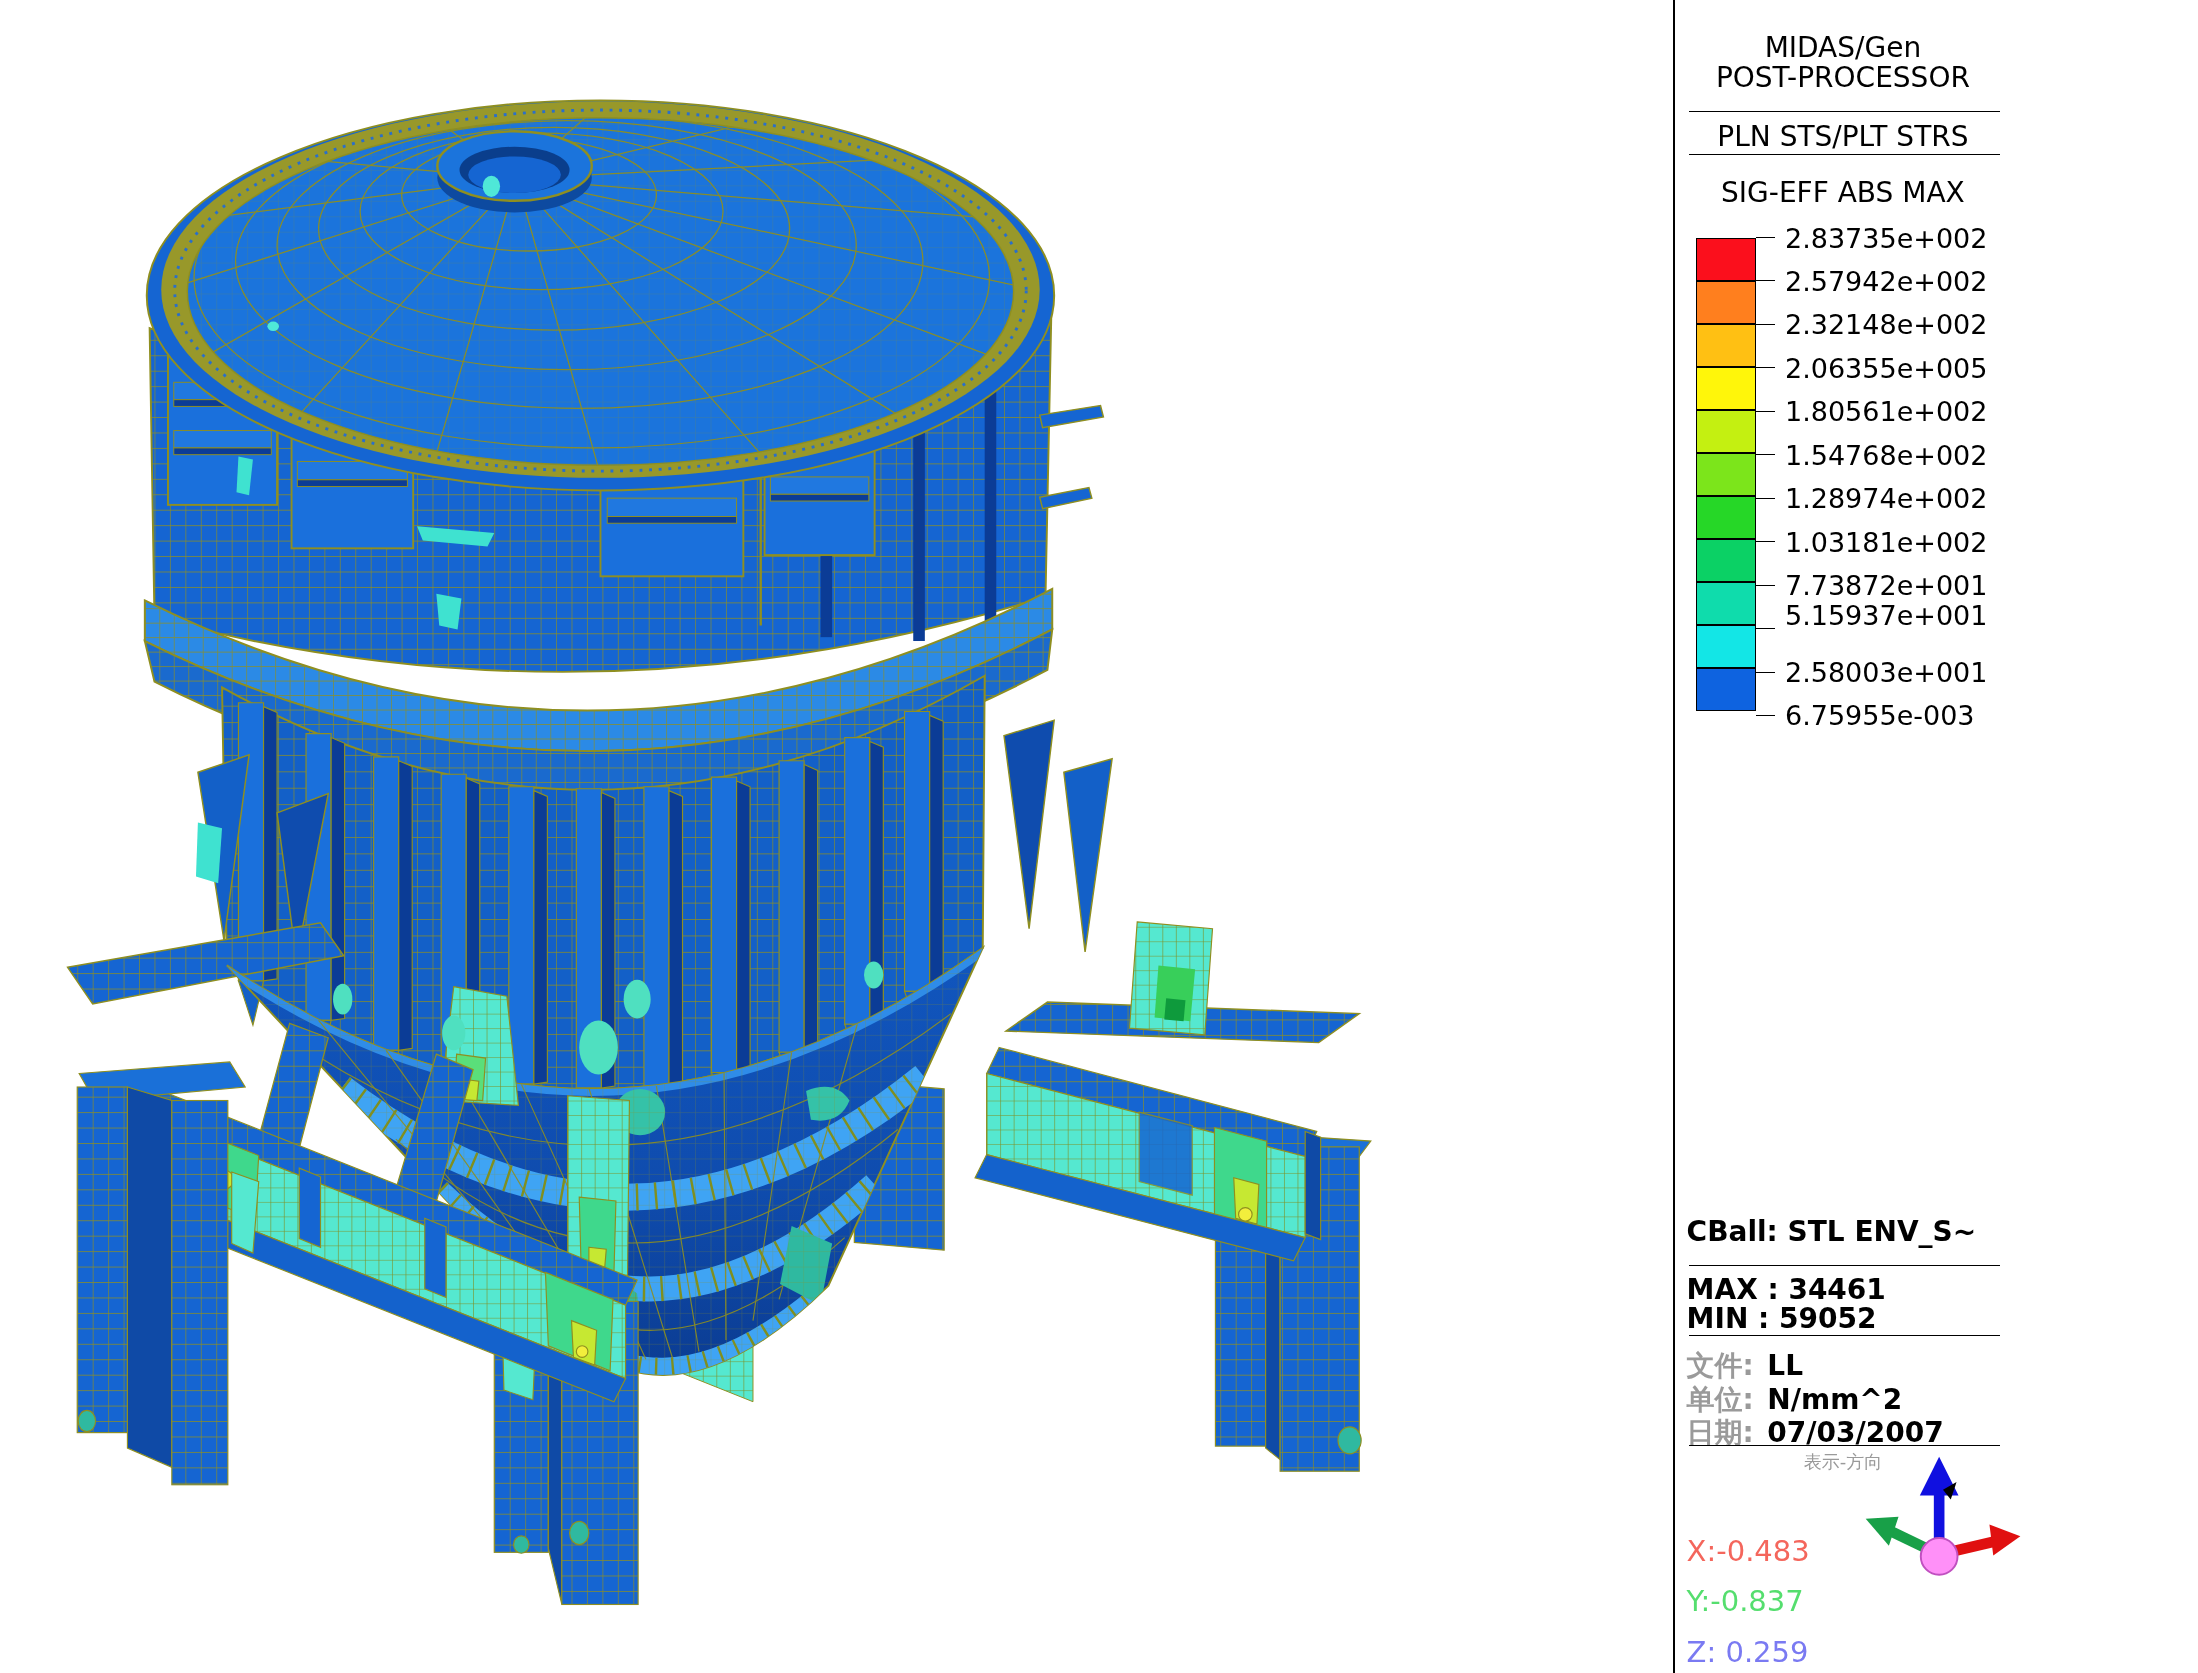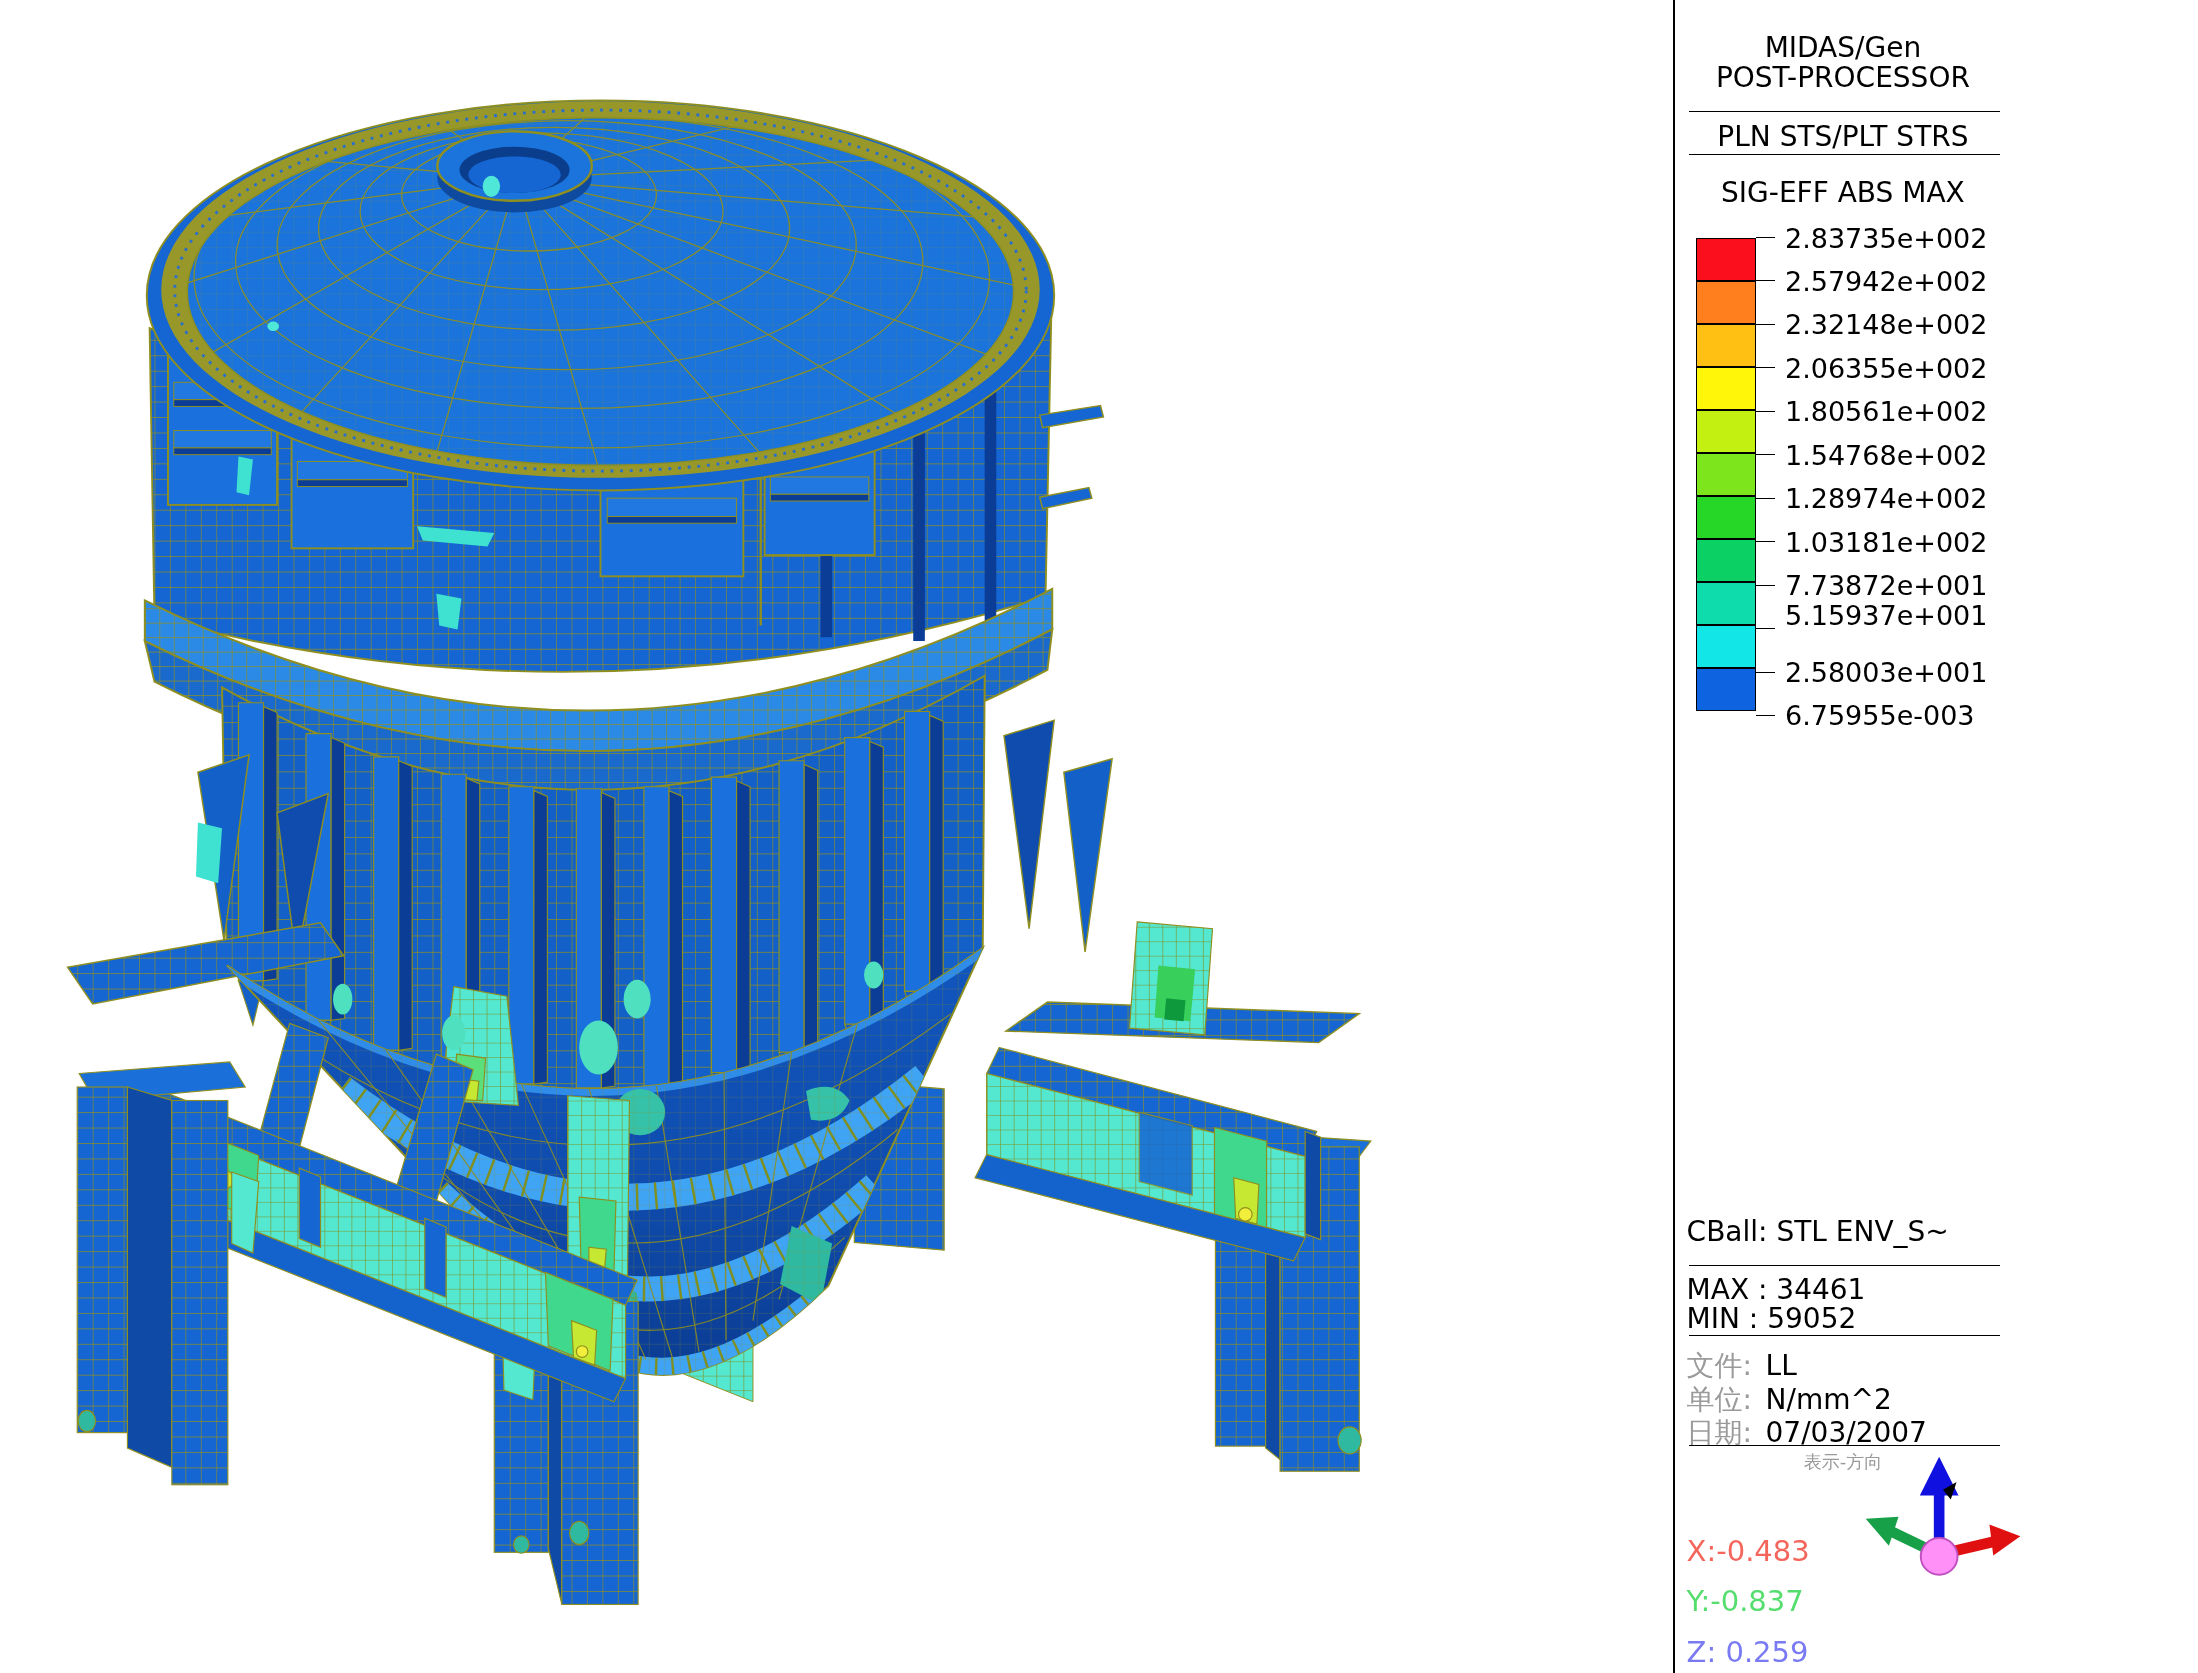--- a/index.html
+++ b/index.html
@@ -6,21 +6,21 @@
   body{width:2198px;height:1673px;position:relative;font-family:"DejaVu Sans","Liberation Sans",sans-serif;overflow:hidden;}
   #viewport{position:absolute;left:0;top:0;width:1673px;height:1673px;}
   #side-panel{position:absolute;left:1673px;top:0;width:525px;height:1673px;border-left:2.9px solid #000;box-sizing:border-box;}
   #side-panel .abs{position:absolute;}
   .title-line{width:328px;left:3.9px;text-align:center;font-size:28px;color:#000;white-space:nowrap;}
   .rule{left:13.5px;width:311px;height:0;border-top:1.9px solid #000;}
   .legend-wrap{left:21px;top:238px;width:319px;height:483px;}
   .swatch{width:60px;height:43px;border:1px solid #000;box-sizing:border-box;}
   .lg-tick{position:absolute;left:60px;width:19.3px;height:0;border-top:1.9px solid #000;}
   .lg-val{position:absolute;left:89px;font-size:27px;color:#000;white-space:nowrap;}
-  .info{left:11.6px;font-size:28px;color:#000;white-space:nowrap;}
+  .info{left:11.6px;font-size:28px;color:#000;white-space:nowrap;font-weight:bold;}
   .info .lbl{color:#9a9a9a;}
   .info .val{color:#000;margin-left:13.5px;}
   .dir-title{left:3.9px;width:328px;text-align:center;font-size:18px;color:#9a9a9a;}
   .axis-line{left:11.6px;font-size:29px;white-space:nowrap;margin-top:47px;}
 </style>
 </head>
 <body>
 
 <div id="viewport">
 <svg width="1673" height="1673" viewBox="0 0 1733 1733" xmlns="http://www.w3.org/2000/svg">
@@ -324,21 +324,21 @@
       <div class="swatch" style="background: rgb(15, 220, 172);"></div>
       <div class="swatch" style="background: rgb(19, 230, 230);"></div>
       <div class="swatch" style="background: rgb(14, 99, 224);"></div>
       <div class="lg-tick" style="top: -1px;"></div>
       <div class="lg-val" style="top: -15.4px;">2.83735e+002</div>
       <div class="lg-tick" style="top: 42px;"></div>
       <div class="lg-val" style="top: 28px;">2.57942e+002</div>
       <div class="lg-tick" style="top: 86px;"></div>
       <div class="lg-val" style="top: 71px;">2.32148e+002</div>
       <div class="lg-tick" style="top: 129px;"></div>
-      <div class="lg-val" style="top: 115px;">2.06355e+002</div>
+      <div class="lg-val" style="top: 115px;">2.06355e+005</div>
       <div class="lg-tick" style="top: 173px;"></div>
       <div class="lg-val" style="top: 158px;">1.80561e+002</div>
       <div class="lg-tick" style="top: 216px;"></div>
       <div class="lg-val" style="top: 202px;">1.54768e+002</div>
       <div class="lg-tick" style="top: 260px;"></div>
       <div class="lg-val" style="top: 245px;">1.28974e+002</div>
       <div class="lg-tick" style="top: 303px;"></div>
       <div class="lg-val" style="top: 289px;">1.03181e+002</div>
       <div class="lg-tick" style="top: 347px;"></div>
       <div class="lg-val" style="top: 332px;">7.73872e+001</div>

